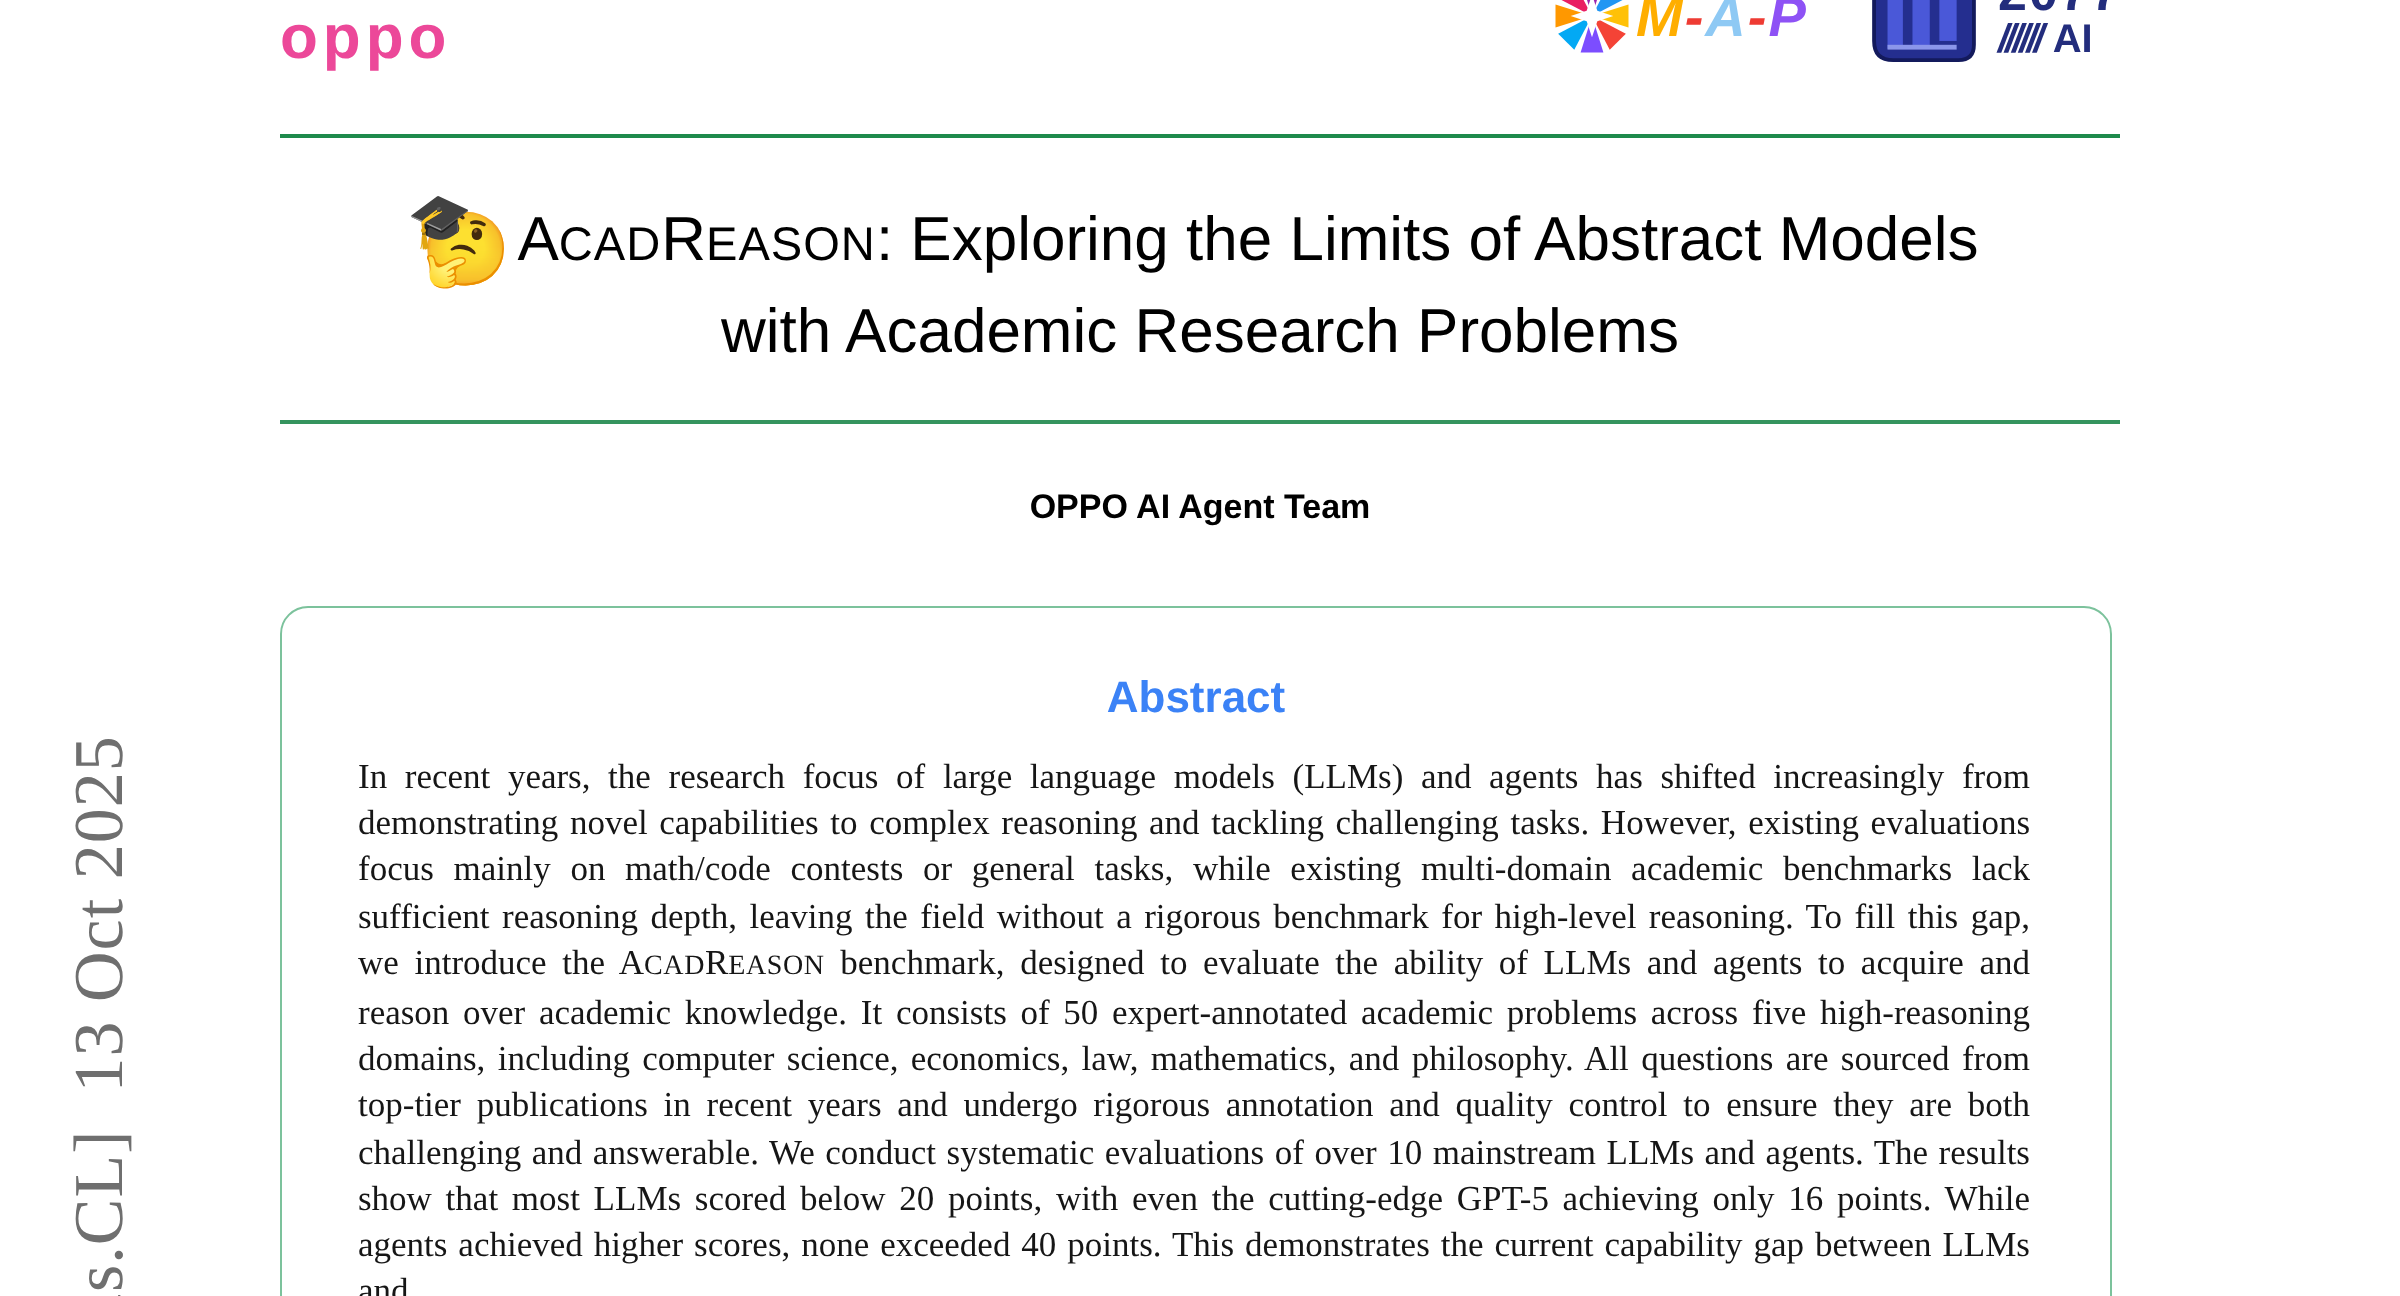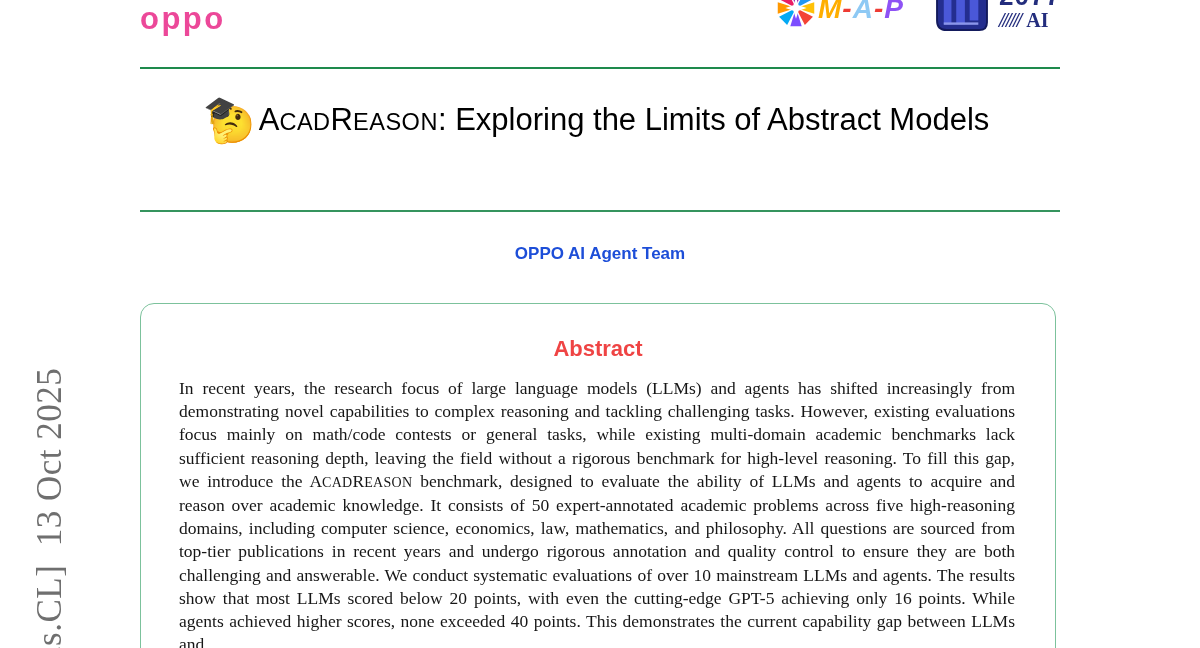--- a/index.html
+++ b/index.html
@@ -71,21 +71,20 @@
     font-weight: bold;
     font-size: 26px;
     line-height: 24px;
     letter-spacing: 1px;
   }
   .f2077-line2 {
     font-weight: bold;
     font-size: 20px;
     line-height: 24px;
     white-space: nowrap;
-    font-family: Liberation Serif, serif;
   }
   .f2077-slashes {
     font-style: italic;
     letter-spacing: -2px;
     margin-right: 6px;
   }
 
   
   .rule-top {
     position: absolute;
@@ -136,40 +135,40 @@
 
   
   #byline {
     position: absolute;
     left: 140px;
     top: 244px;
     width: 920px;
     text-align: center;
     font-weight: bold;
     font-size: 17px;
-    color: #1d4ed8;
+    color: #000000;
   }
 
   
   #abstract-box {
     position: absolute;
     left: 140px;
     top: 303px;
     width: 914px;
     height: 430px;
     border: 1.5px solid #7cc29c;
     border-radius: 14px;
     background: #ffffff;
   }
   #abstract-heading {
     margin-top: 32px;
     text-align: center;
     font-weight: bold;
     font-size: 22px;
-    color: #ef4444;
+    color: #3b82f6;
   }
   #abstract-par {
     margin: 15px 40px 0 38px;
     font-family: "Liberation Serif", serif;
     font-size: 17.5px;
     line-height: 23.2px;
     text-align: justify;
     text-align-last: justify;
     color: #161616;
     word-spacing: 0.5px;
@@ -221,20 +220,21 @@
   </div>
 
   <div class="rule-top"></div>
 
   <div id="title-block">
     <span class="emoji-wrap">
       <span class="emoji-face">🤔</span>
       <span class="emoji-cap">🎓</span>
     </span><span><span>A</span><span class="sc-sm">CAD</span><span>R</span><span class="sc-sm">EASON</span></span><span>: Exploring the Limits of Abstract Models</span>
     <br>
+    <span>with Academic Research Problems</span>
   </div>
 
   <div class="rule-mid"></div>
 
   <div id="byline">OPPO AI Agent Team</div>
 
   <div id="abstract-box">
     <div id="abstract-heading">Abstract</div>
     <div id="abstract-par"><span>In recent years, the research focus of large language models (LLMs) and agents has shifted increasingly from demonstrating novel capabilities to complex reasoning and tackling challenging tasks. However, existing evaluations focus mainly on math/code contests or general tasks, while existing multi-domain academic benchmarks lack sufficient reasoning depth, leaving the field without a rigorous benchmark for high-level reasoning. To fill this gap, we introduce the </span><span><span>A</span><span class="sc-sm">CAD</span><span>R</span><span class="sc-sm">EASON</span></span><span> benchmark, designed to evaluate the ability of LLMs and agents to acquire and reason over academic knowledge. It consists of 50 expert-annotated academic problems across five high-reasoning domains, including computer science, economics, law, mathematics, and philosophy. All questions are sourced from top-tier publications in recent years and undergo rigorous annotation and quality control to ensure they are both challenging and answerable. We conduct systematic evaluations of over 10 mainstream LLMs and agents. The results show that most LLMs scored below 20 points, with even the cutting-edge GPT-5 achieving only 16 points. While agents achieved higher scores, none exceeded 40 points. This demonstrates the current capability gap between LLMs and</span></div>
   </div>

